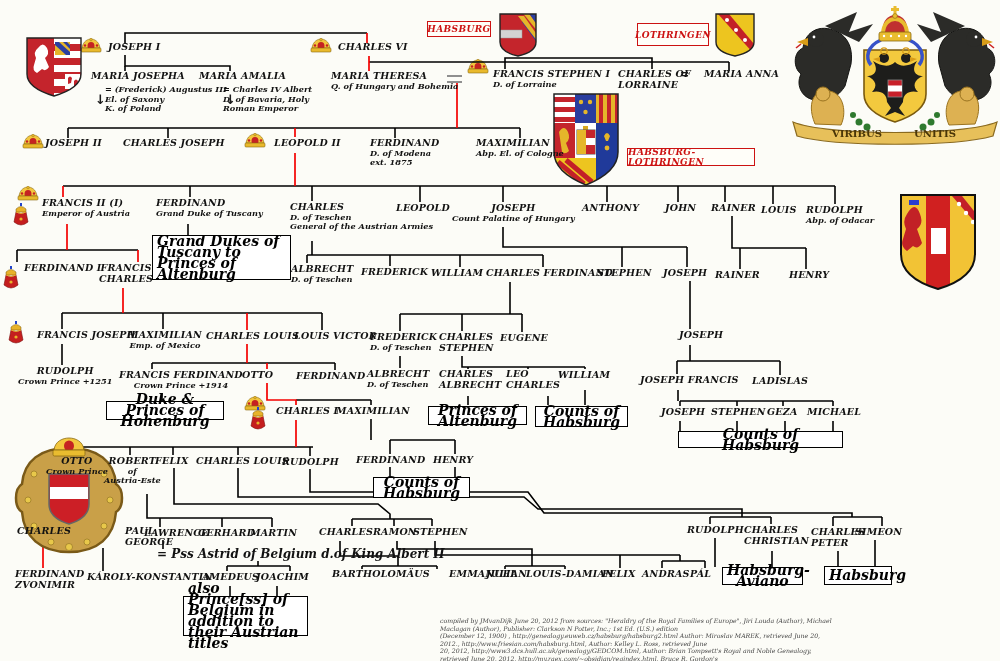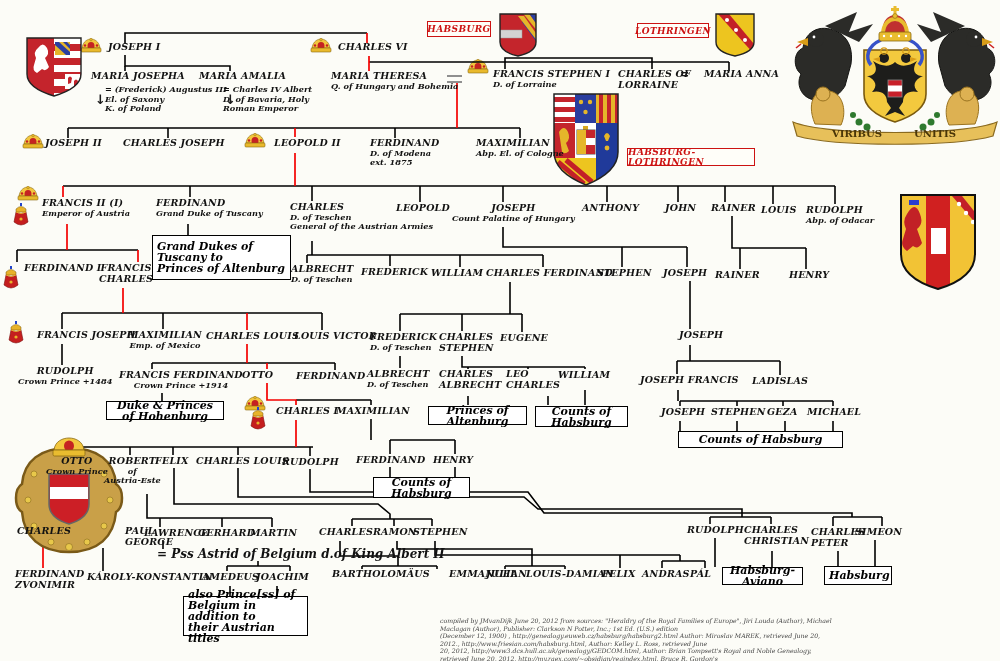--- a/index.html
+++ b/index.html
@@ -6,21 +6,21 @@
   .stage{position:relative;width:1000px;height:661px;background:#fcfcf7;overflow:hidden;
          font-family:"DejaVu Serif",serif;}
   #overlay{position:absolute;left:0;top:0;width:1000px;height:661px;z-index:1;pointer-events:none;}
   .shield{position:absolute;z-index:2;}
   .person{position:absolute;white-space:nowrap;color:#121212;z-index:3;}
   .pname{font-style:italic;font-weight:bold;font-size:9.5px;line-height:10.5px;letter-spacing:.2px;}
   .psub{font-style:italic;font-weight:bold;font-size:8.2px;line-height:9.6px;}
   .person.small .psub{font-size:12px;}
   .notebox{position:absolute;border:1.6px solid #000;background:#fff;box-sizing:border-box;
            padding:1px 4px;display:flex;flex-direction:column;justify-content:center;z-index:4;}
-  .notebox .psub{font-size:11px;line-height:11px;}
+  .notebox .psub{font-size:14px;line-height:11px;}
   .redlabel{position:absolute;border:1.7px solid #cc1212;color:#cc1212;background:#fffef9;
             font-weight:bold;font-style:italic;font-size:9px;letter-spacing:.4px;box-sizing:border-box;
             display:flex;align-items:center;justify-content:center;z-index:4;}
   .sym{position:absolute;z-index:3;color:#1a1a1a;}
   .sym-arrow-down{font:bold 13px "DejaVu Sans",sans-serif;}
   .sym-equals{font:bold 11px "DejaVu Serif",serif;}
   .sym-equals-gray{width:15px;height:4px;border-top:2.6px solid #8f8f8f;border-bottom:2.6px solid #8f8f8f;}
   .attribution{position:absolute;left:440px;top:617px;width:400px;z-index:3;color:#444;}
   .attr-line{font-style:italic;font-size:6.2px;line-height:7.6px;font-family:"DejaVu Serif",serif;}
   svg text.banner-text{font-family:"DejaVu Serif",serif;font-weight:bold;font-size:10px;fill:#4a3608;}
@@ -596,21 +596,21 @@
         <div class="pname">STEPHEN</div>
       </div>
       <div class="person" style="left: 500px; top: 333px; text-align: left;">
         <div class="pname">EUGENE</div>
       </div>
       <div class="person" style="left: 679px; top: 330px; text-align: left;">
         <div class="pname">JOSEPH</div>
       </div>
       <div class="person" style="left: 18px; top: 366px; text-align: center;">
         <div class="pname">RUDOLPH</div>
-        <div class="psub">Crown Prince  +1484</div>
+        <div class="psub">Crown Prince  +1251</div>
       </div>
       <div class="person" style="left: 119px; top: 370px; text-align: center;">
         <div class="pname">FRANCIS FERDINAND</div>
         <div class="psub">Crown Prince +1914</div>
       </div>
       <div class="person" style="left: 242px; top: 370px; text-align: left;">
         <div class="pname">OTTO</div>
       </div>
       <div class="person" style="left: 296px; top: 371px; text-align: left;">
         <div class="pname">FERDINAND</div>
@@ -778,20 +778,20 @@
         <div class="psub">Belgium in addition to</div>
         <div class="psub">their Austrian titles</div>
       </div>
       <div class="notebox" style="left: 722px; top: 567px; width: 81px; height: 18px; text-align: center;">
         <div class="psub">Habsburg-Aviano</div>
       </div>
       <div class="notebox" style="left: 824px; top: 566px; width: 68px; height: 19px; text-align: center;">
         <div class="psub">Habsburg</div>
       </div>
       <div class="redlabel" style="left: 427px; top: 21px; width: 64px; height: 16px;">HABSBURG</div>
-      <div class="redlabel" style="left: 637px; top: 23px; width: 72px; height: 15px;">LOTHRINGEN</div>
+      <div class="redlabel" style="left: 637px; top: 23px; width: 72px; height: 23px;">LOTHRINGEN</div>
       <div class="redlabel" style="left: 627px; top: 148px; width: 128px; height: 18px;">HABSBURG-LOTHRINGEN</div>
       <div class="sym sym-arrow-down" style="left: 95px; top: 92px;">↓</div>
       <div class="sym sym-arrow-down" style="left: 225px; top: 92px;">↓</div>
       <div class="sym sym-equals-gray" style="left: 447px; top: 75px;"></div>
       <div class="sym sym-equals" style="left: 680px; top: 68px;">=</div>
     </div>
 </div>
 
 </body></html>

